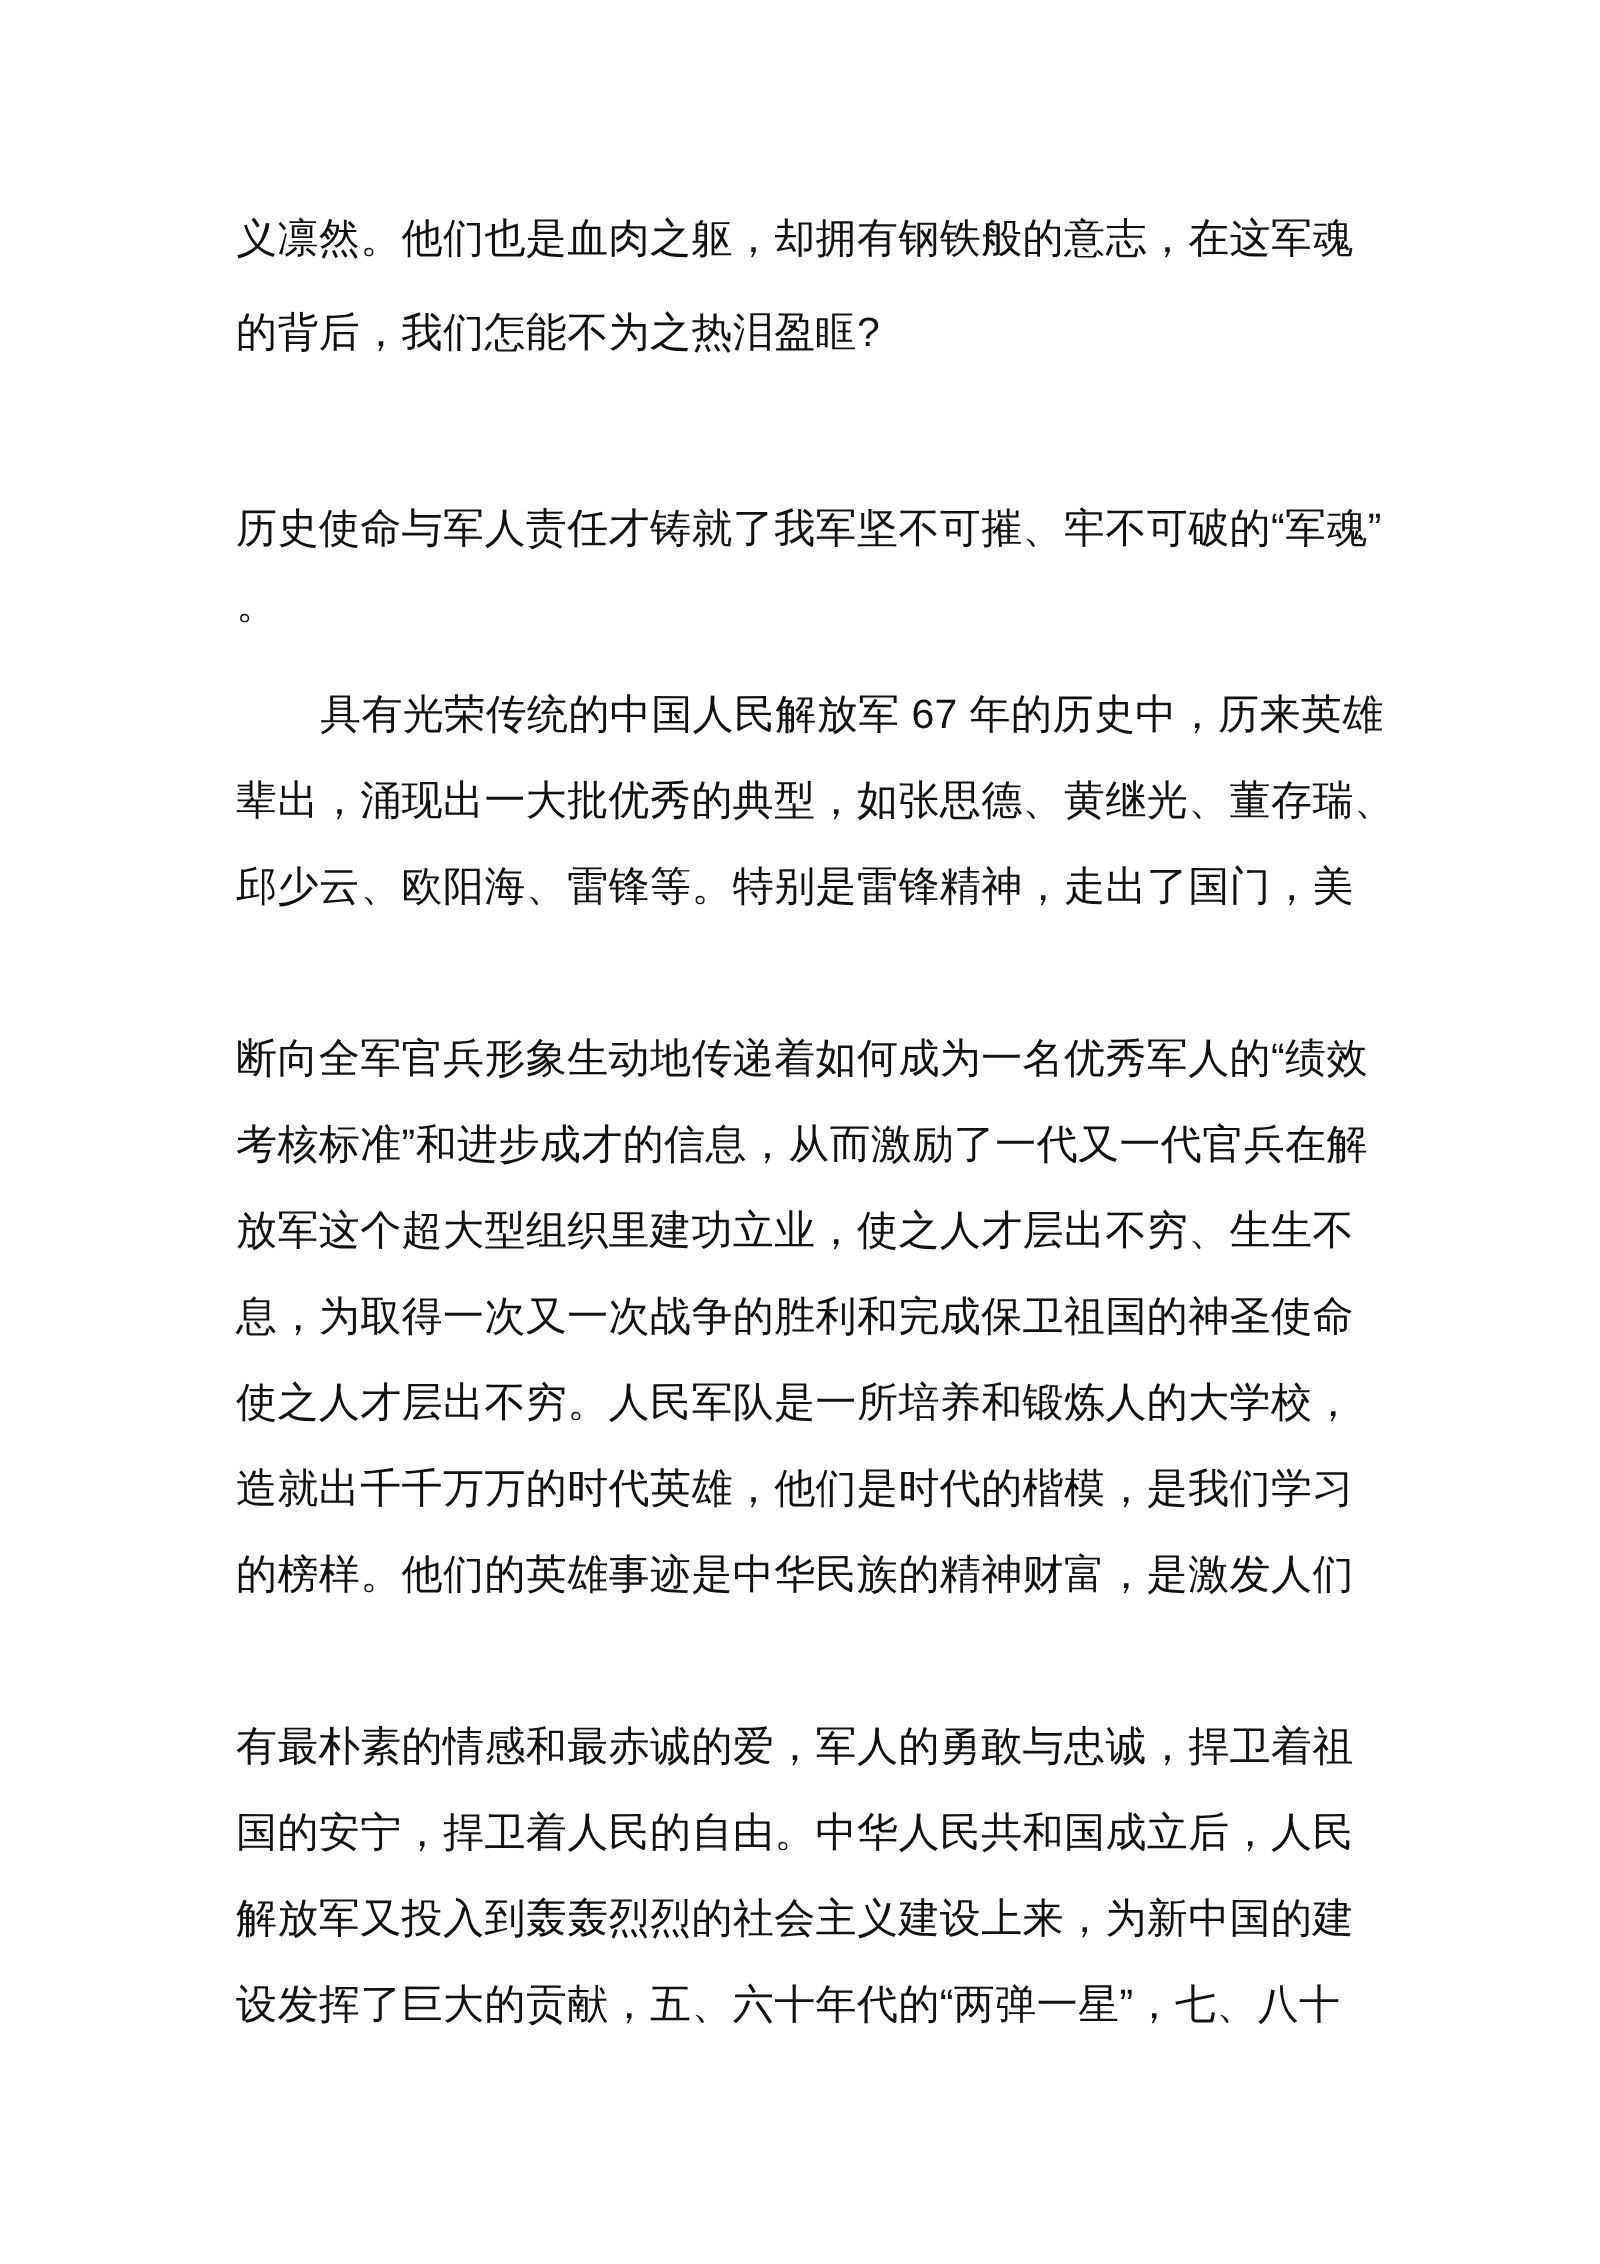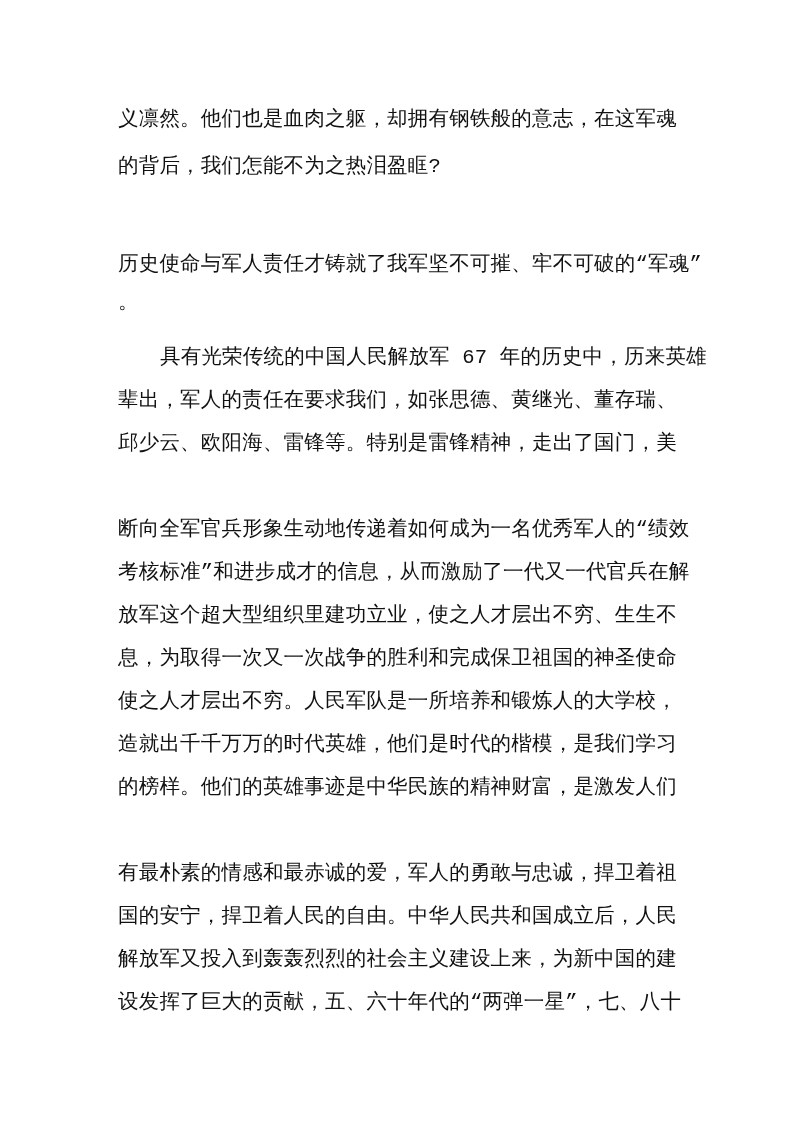--- a/index.html
+++ b/index.html
@@ -1,42 +1,42 @@
 <!DOCTYPE html>
 <html><head>
   <meta charset="utf-8">
   <style>
     html, body { margin: 0; padding: 0; background: #ffffff; }
     body { width: 800px; height: 1132px; position: relative; overflow: hidden; }
     .page { position: absolute; left: 0; top: 0; width: 800px; height: 1132px; background: #fff; }
     .line {
       position: absolute;
       left: 118px;
-      font-family: Liberation Mono, monospace;
+      font-family: Liberation Sans, sans-serif;
       font-size: 20.5px;
       color: #111;
       white-space: nowrap;
       line-height: 24px;
       letter-spacing: 0.2px;
     }
     .indent { left: 160px; }
   </style>
 </head>
 <body>
 
 <div class="page">
 
   <div class="line" style="top:108px">义凛然。他们也是血肉之躯，却拥有钢铁般的意志，在这军魂</div>
   <div class="line" style="top:155px">的背后，我们怎能不为之热泪盈眶?</div>
 
   <div class="line" style="top:253px">历史使命与军人责任才铸就了我军坚不可摧、牢不可破的“军魂”</div>
   <div class="line" style="top:291px">。</div>
 
   <div class="line indent" style="top:346px">具有光荣传统的中国人民解放军 67 年的历史中，历来英雄</div>
-  <div class="line" style="top:389px">辈出，军人的责任在要求我们，如张思德、黄继光、董存瑞、</div>
+  <div class="line" style="top:389px">辈出，涌现出一大批优秀的典型，如张思德、黄继光、董存瑞、</div>
   <div class="line" style="top:432px">邱少云、欧阳海、雷锋等。特别是雷锋精神，走出了国门，美</div>
   <div class="line" style="top:518px">断向全军官兵形象生动地传递着如何成为一名优秀军人的“绩效</div>
   <div class="line" style="top:561px">考核标准”和进步成才的信息，从而激励了一代又一代官兵在解</div>
   <div class="line" style="top:604px">放军这个超大型组织里建功立业，使之人才层出不穷、生生不</div>
   <div class="line" style="top:647px">息，为取得一次又一次战争的胜利和完成保卫祖国的神圣使命</div>
   <div class="line" style="top:690px">使之人才层出不穷。人民军队是一所培养和锻炼人的大学校，</div>
   <div class="line" style="top:733px">造就出千千万万的时代英雄，他们是时代的楷模，是我们学习</div>
   <div class="line" style="top:776px">的榜样。他们的英雄事迹是中华民族的精神财富，是激发人们</div>
   <div class="line" style="top:862px">有最朴素的情感和最赤诚的爱，军人的勇敢与忠诚，捍卫着祖</div>
   <div class="line" style="top:905px">国的安宁，捍卫着人民的自由。中华人民共和国成立后，人民</div>

